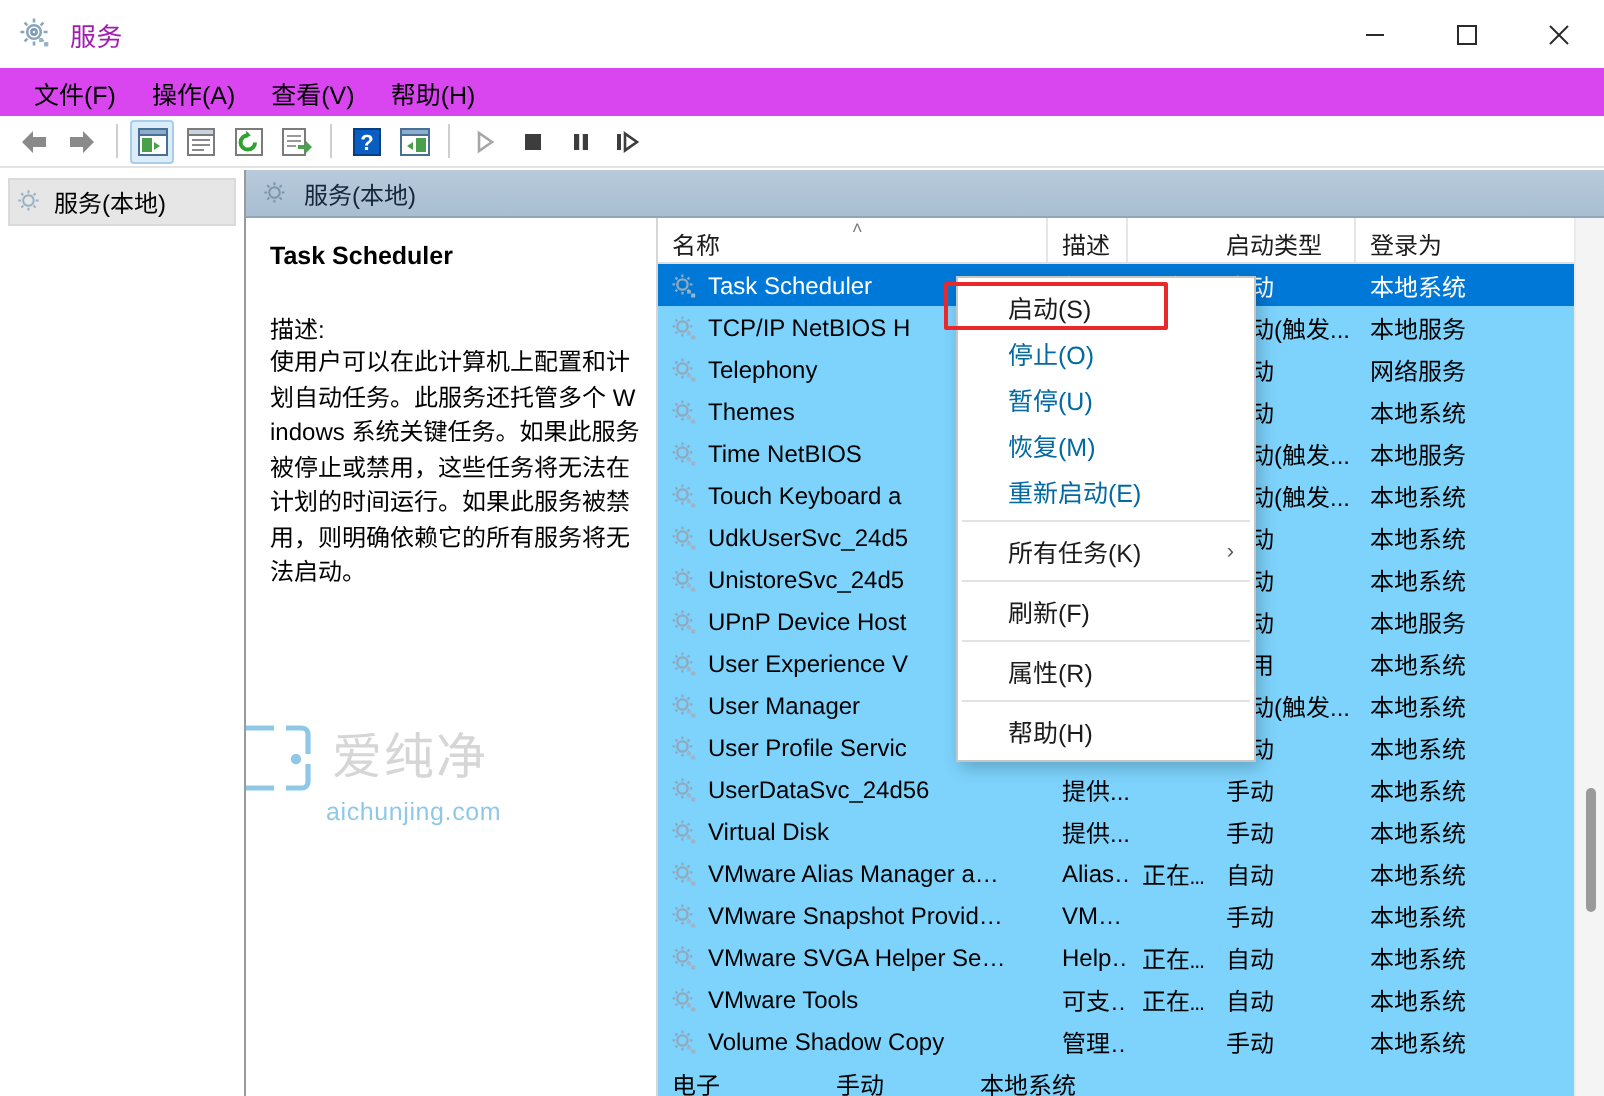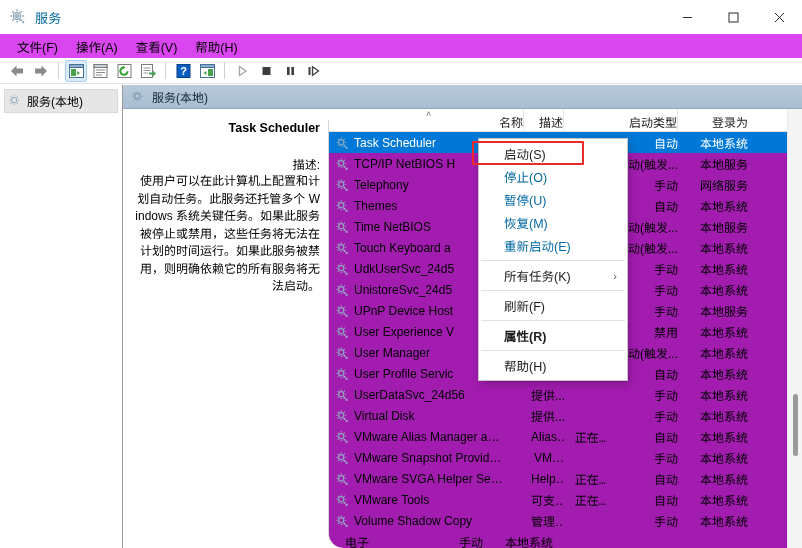--- a/index.html
+++ b/index.html
@@ -32,21 +32,21 @@
     margin-left: 9px; margin-right: 8px;
     position: relative;
     flex: none;
   }
   .gear-glyph {
     width: 100%; height: 100%;
     display: block;
   }
   #app-title {
     font-size: 13px;
-    color: #0369a1;
+    color: #a21caf;
     letter-spacing: 0.2px;
   }
   #win-controls {
     position: absolute;
     right: 0; top: 0;
     height: 34px;
     display: flex;
   }
   .win-btn {
     width: 46px; height: 34px;
@@ -101,21 +101,20 @@
   }
   .tb-btn svg { display:block; }
 
   
   #main {
     position: absolute;
     top: 85px; left: 0;
     width: 802px;
     height: 463px;
     display: flex;
-    text-align: right;
   }
 
   
   #tree-pane {
     width: 123px;
     background: #ffffff;
     border-right: 1px solid #9a9a9a;
     padding-top: 2px;
     flex: none;
     position: relative;
@@ -217,22 +216,21 @@
   }
 
   
   #list-col {
     flex: 1;
     min-width: 0;
     border-left: 1px solid #d6d6d6;
     display: flex;
     flex-direction: column;
     position: relative;
-    background: #a21caf;
-    border-radius: 15px;
+    background: #7dd3fc;
   }
   #list-head {
     height: 23px;
     background: #ffffff;
     border-bottom: 1px solid #e0e0e0;
     display: flex;
     flex: none;
     user-select: none;
     position: relative;
   }
@@ -331,21 +329,21 @@
     display: flex;
     align-items: center;
     padding-left: 25px;
     font-size: 12.5px;
     color: #1b1b1b;
     position: relative;
     cursor: default;
     white-space: nowrap;
   }
   .ctx-item.disabled { color: #0369a1; }
-  .ctx-item.bold { font-weight: bold; }
+  .ctx-item.bold { font-weight: normal; }
   .ctx-sep {
     height: 1px;
     background: #e2e2e2;
     margin: 3px 2px 3px 2px;
   }
   .submenu-arrow {
     position: absolute;
     right: 10px;
     font-size: 11px;
     color: #555;
@@ -519,20 +517,32 @@
       <span>服务(本地)</span>
     </div>
 
     <div id="content-body">
 
       <div id="details-col">
         <div id="svc-title">Task Scheduler</div>
         <div id="desc-label">描述:</div>
         <div id="desc-text">使用户可以在此计算机上配置和计划自动任务。此服务还托管多个 Windows 系统关键任务。如果此服务被停止或禁用，这些任务将无法在计划的时间运行。如果此服务被禁用，则明确依赖它的所有服务将无法启动。</div>
 
+        <div id="watermark">
+          <div id="wm-row">
+            <svg width="46" height="38" viewBox="0 0 46 38">
+              <path d="M22 4 H7 a3 3 0 0 0 -3 3 V31 a3 3 0 0 0 3 3 H22" fill="none" stroke="#4aa8d8" stroke-width="2.6"></path>
+              <path d="M28 4 h8 a3 3 0 0 1 3 3 v10" fill="none" stroke="#4aa8d8" stroke-width="2.6"></path>
+              <path d="M39 22 v9 a3 3 0 0 1 -3 3 h-8" fill="none" stroke="#4aa8d8" stroke-width="2.6"></path>
+              <circle cx="33" cy="19.5" r="2.6" fill="#4aa8d8"></circle>
+            </svg>
+            <span id="wm-text">爱纯净</span>
+          </div>
+          <div id="wm-url">aichunjing.com</div>
+        </div>
       </div>
 
       <div id="list-col">
 
         <div id="list-head">
           <div class="col-h c-name">
             <span>名称</span>
             <span class="sort-arrow">˄</span>
           </div>
           <div class="col-h c-desc">描述</div>

